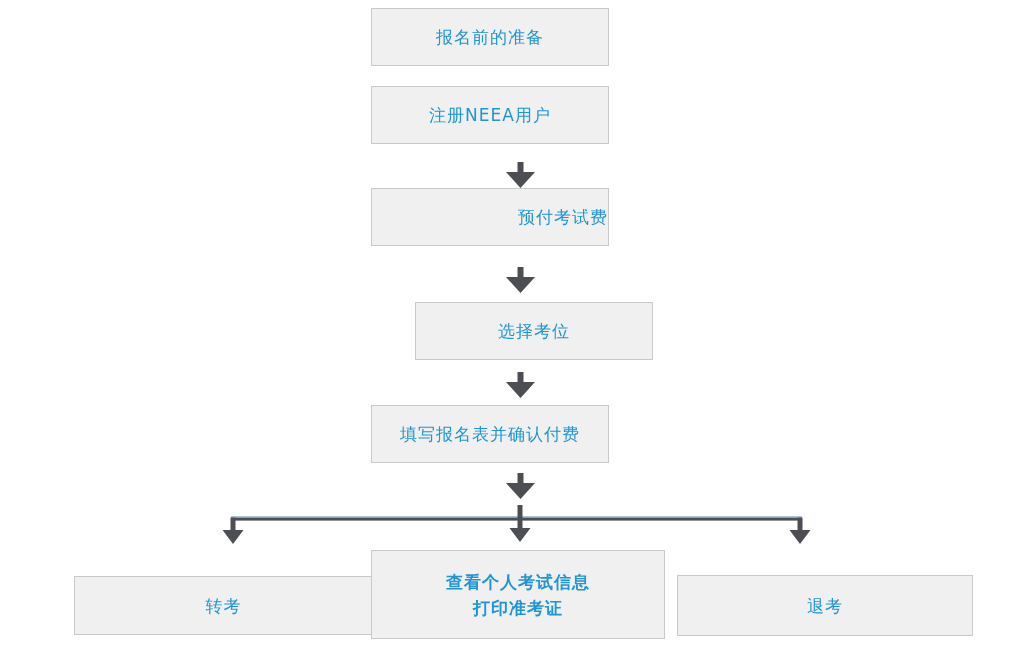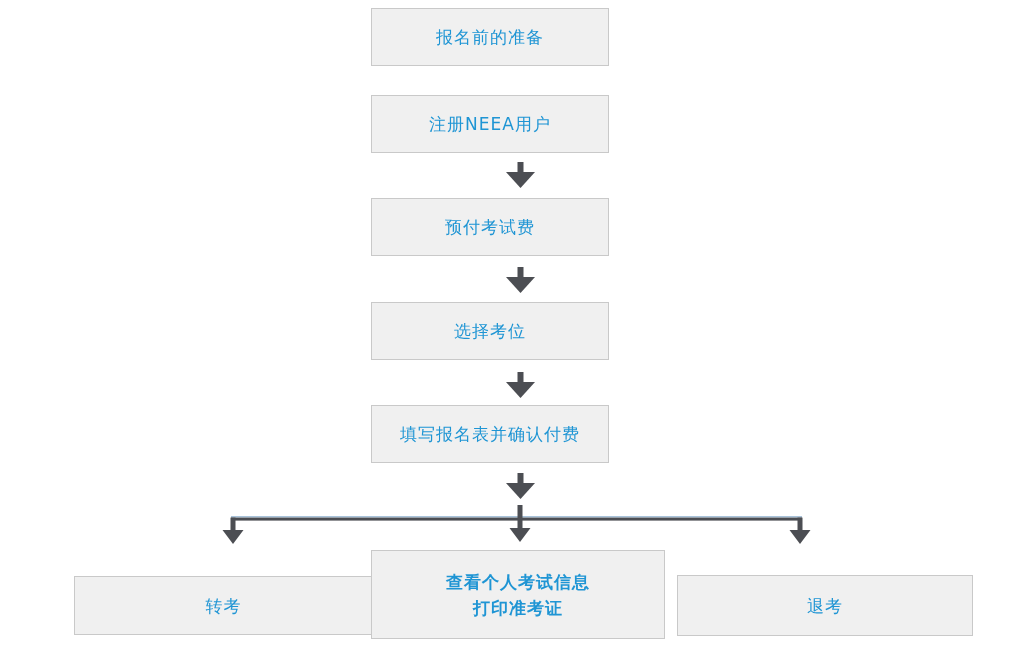--- a/index.html
+++ b/index.html
@@ -26,23 +26,23 @@
     justify-content: center;
     text-align: center;
     color: #1f95d4;
     font-size: 17px;
     line-height: 26px;
     letter-spacing: 1px;
   }
   
   .step   { left: 371px; width: 238px; height: 58px; }
   .step-1 { top: 8px; }
-  .step-2 { top: 95px; text-align: right; }
-  .step-3 { top: 198px; }
-  .step-4 { top: 302px; }
+  .step-2 { top: 86px; text-align: right; }
+  .step-3 { top: 188px; align-items: flex-end; }
+  .step-4 { top: 302px; margin-left: 44px; }
   .step-5 { top: 405px; }
   
   .node-left   { left: 74px;  top: 576px; width: 299px; height: 59px; }
   .node-middle { left: 371px; top: 550px; width: 294px; height: 89px; font-weight: bold; }
   .node-right  { left: 677px; top: 575px; width: 296px; height: 61px; }
   
   .down-arrow {
     position: absolute;
     left: 504px;
     width: 33px;

